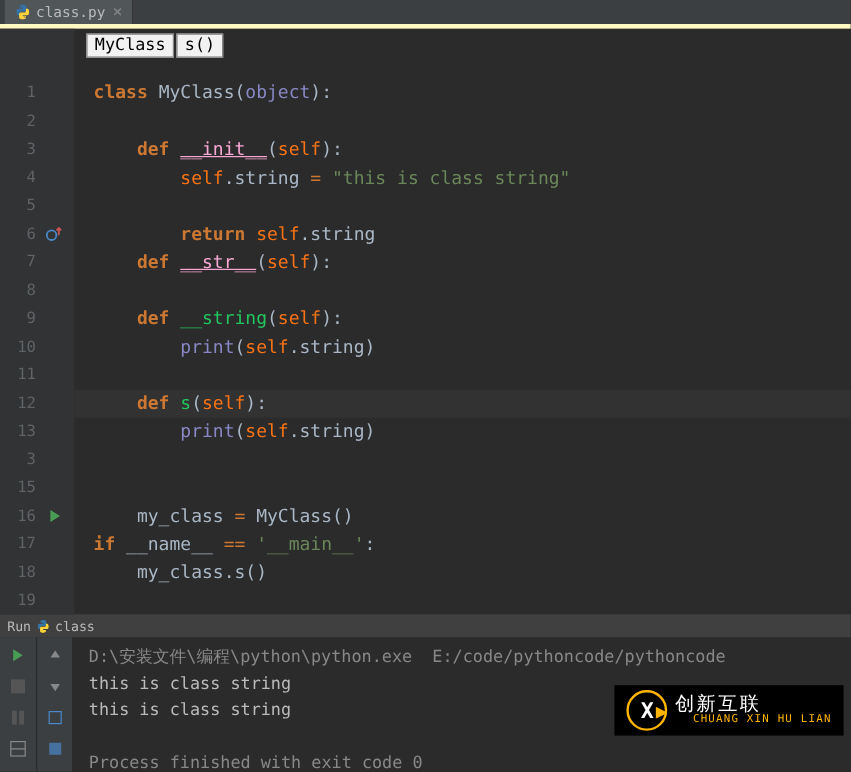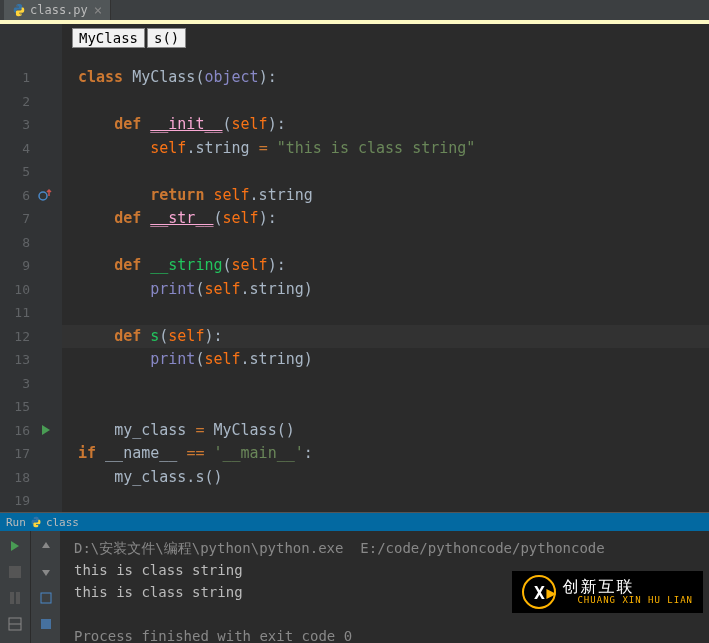--- a/index.html
+++ b/index.html
@@ -73,21 +73,21 @@
 .builtin { color: #8888c6; }
 .self { color: #f97316; }
 .str { color: #6a8759; }
 .fn { color: #22c55e; }
 .dunder { color: #f9a8d4; text-decoration: underline; }
 
 .run-panel {
   border-top: 1px solid #555; background: #2b2b2b;
 }
 .run-header {
-  height: 18px; background: #0369a1;
+  height: 18px; background: #404040;
   display: flex; align-items: center; gap: 4px;
   padding-left: 6px; font-size: 11px; color: #bbb;
 }
 .run-header .py-icon { width: 12px; height: 12px; }
 .run-body { display: flex; height: 113px; }
 .run-toolbar {
   width: 30px; background: #3c3f41;
   display: flex; flex-direction: column; align-items: center;
   padding-top: 6px; gap: 8px;
 }

